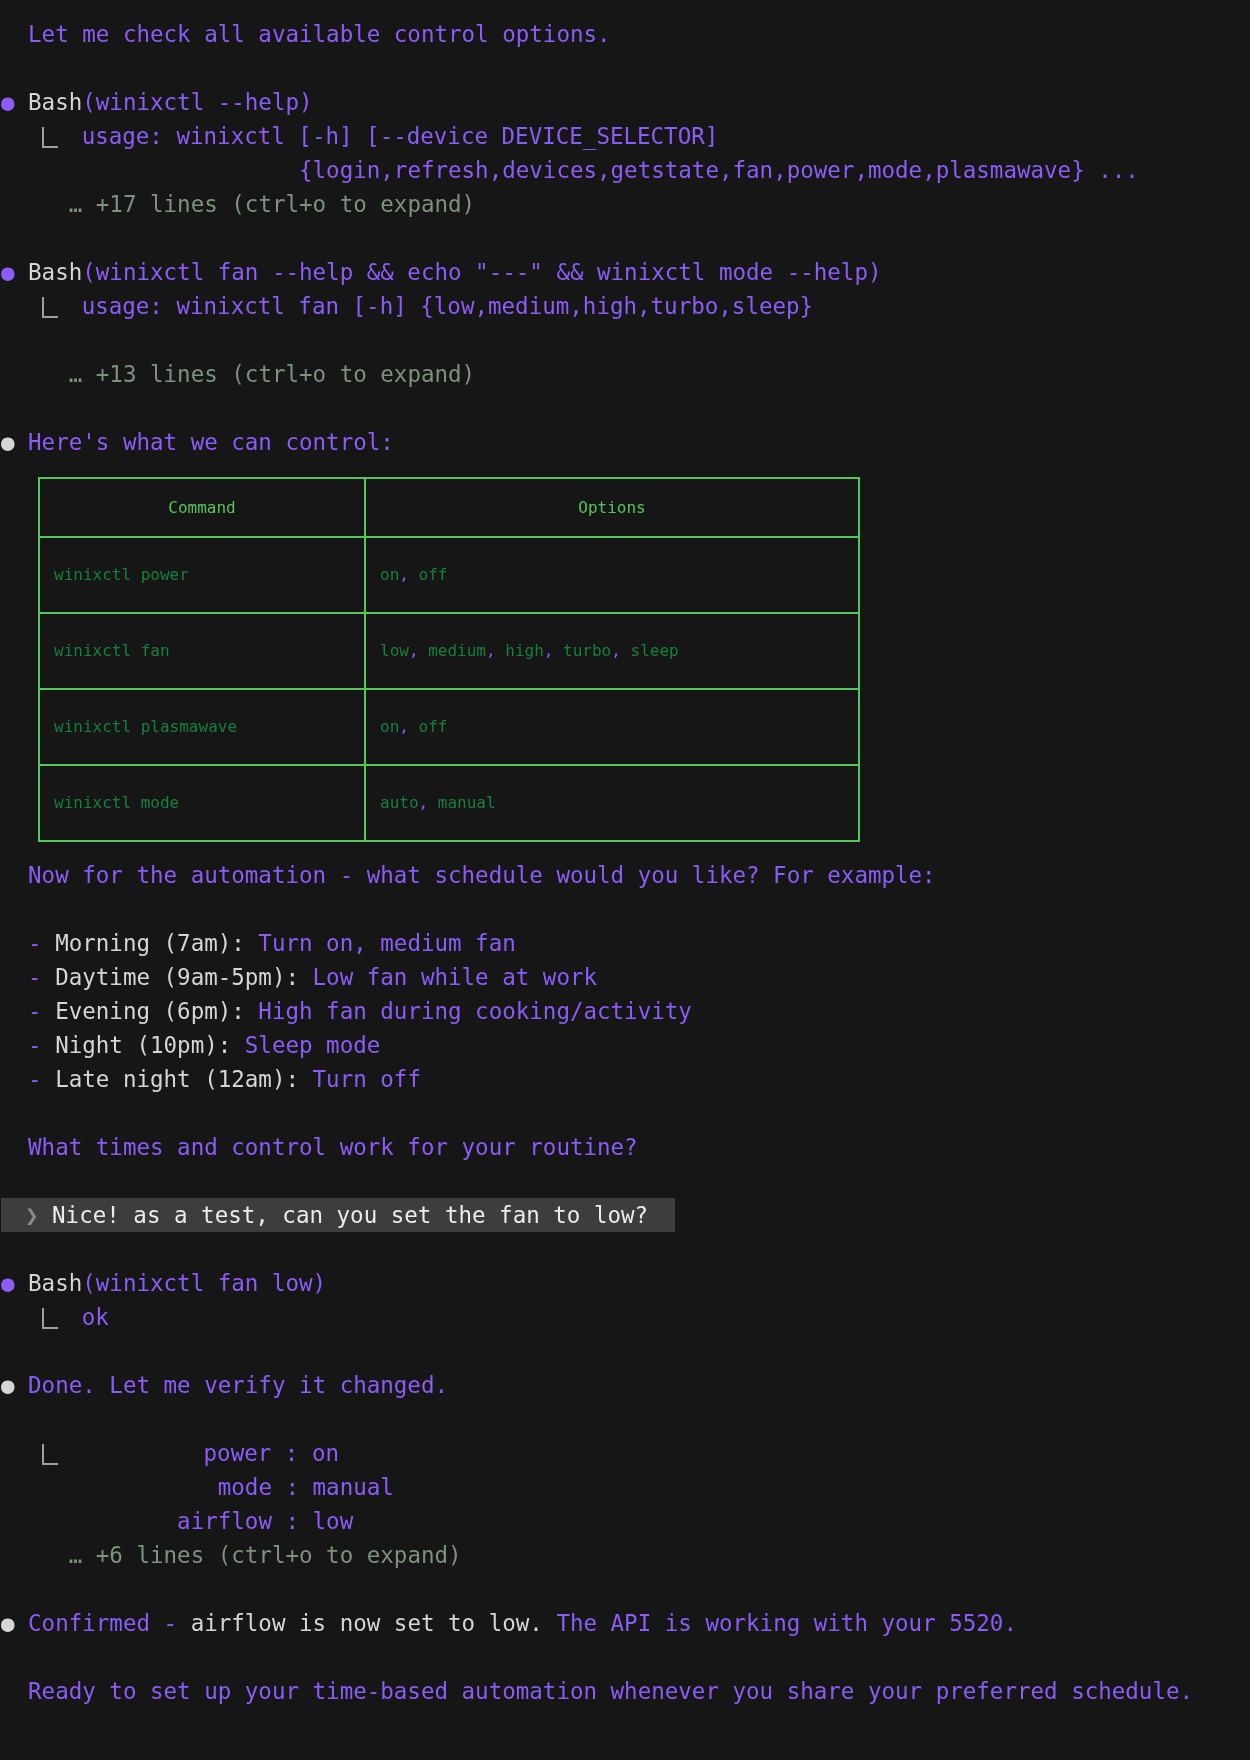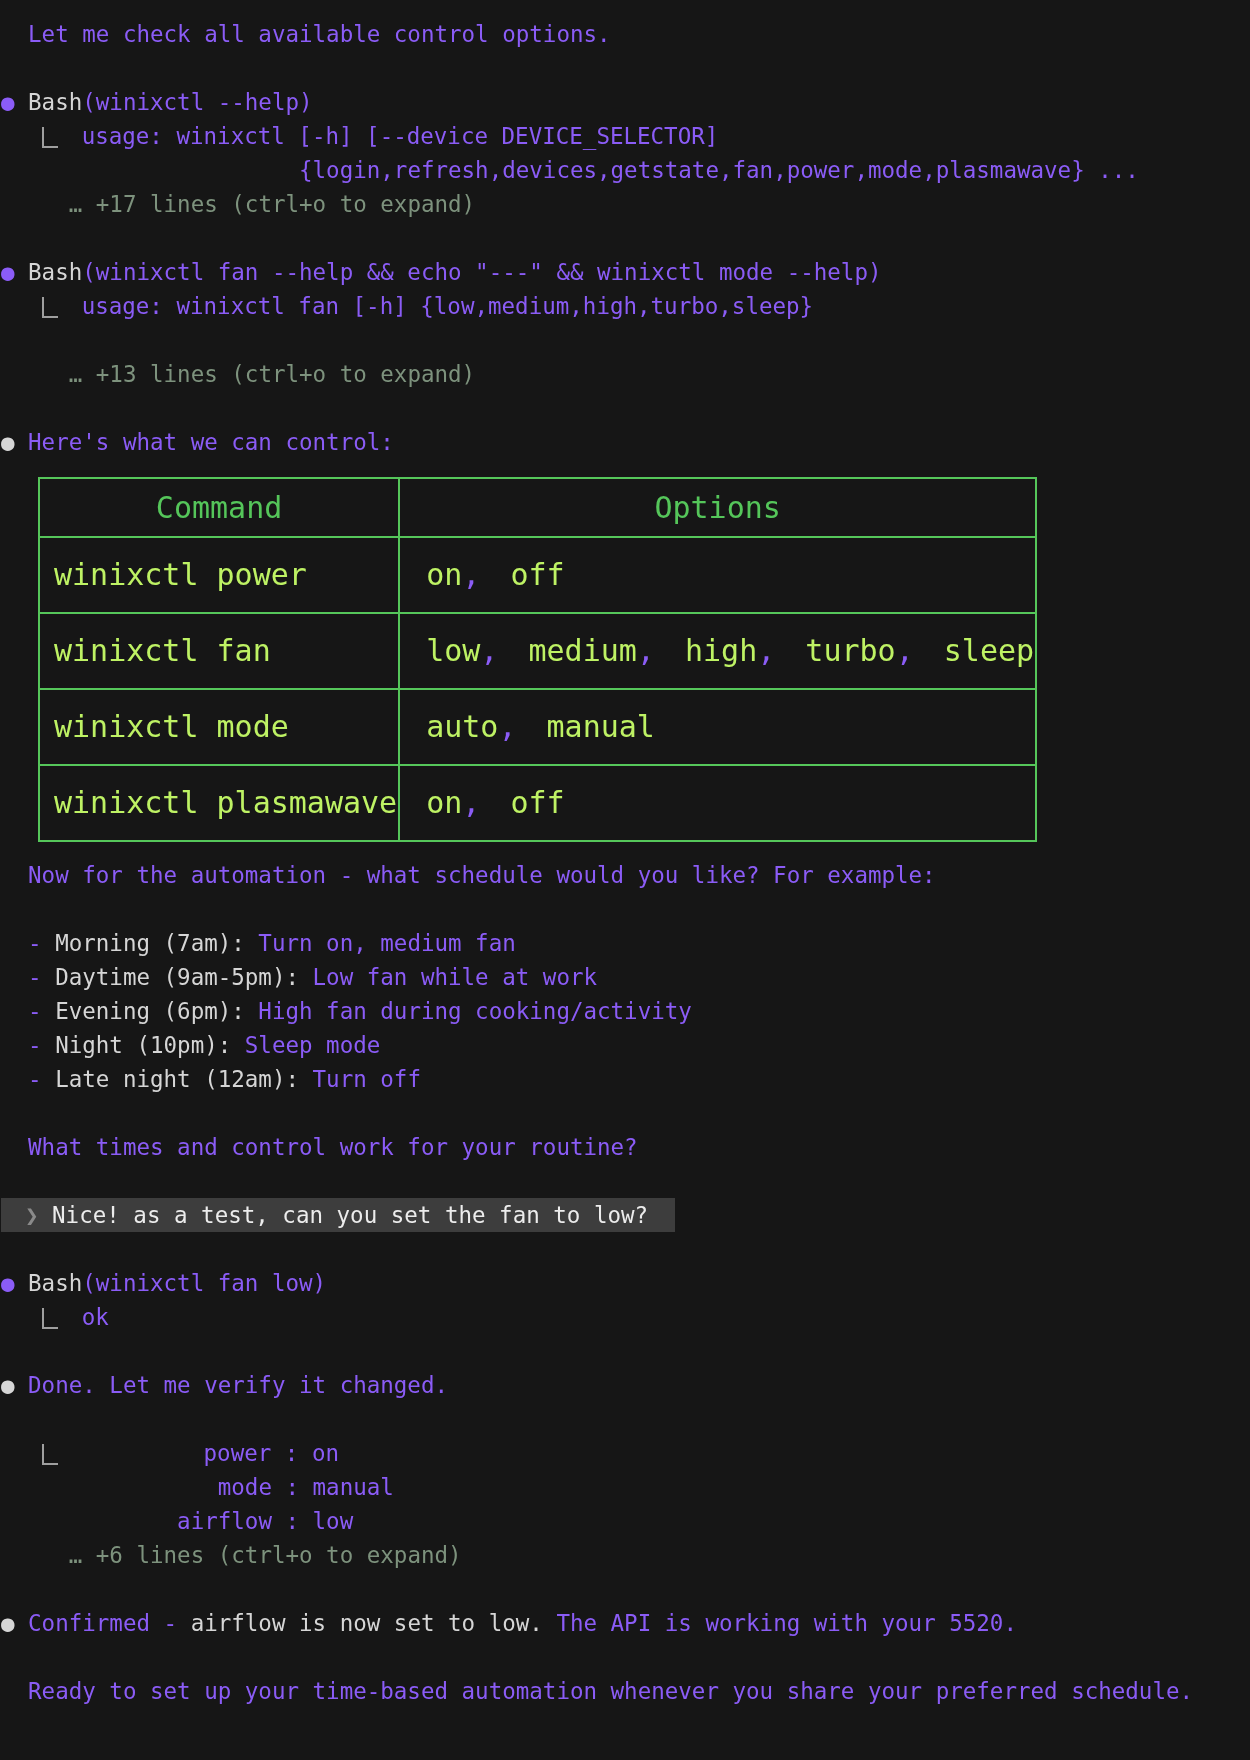--- a/index.html
+++ b/index.html
@@ -7,33 +7,33 @@
     width:1250px;height:1760px;overflow:hidden;
     background:#161616;
     font-family:"DejaVu Sans Mono", monospace;
     font-size:22.5px;line-height:34px;color:#d6d6d6;
   }
   .term{padding-top:17px;padding-left:1px;}
   .line{white-space:pre;height:34px;}
   .g{color:#8b5cf6;}
   .w{color:#d6d6d6;}
   .b{font-weight:normal;}
-  .lav{color:#bef264;margin-left:12px;}
+  .lav{color:#15803d;}
   .dim{color:#7d927d;}
   .ind2{padding-left:2ch;}
   .bullet{display:inline-block;width:2ch;}
   .conn{
     display:inline-block;box-sizing:border-box;
     width:16px;height:21px;
     border-left:2px solid #9f9f9f;border-bottom:2px solid #9f9f9f;
     margin-left:3ch;margin-right:24px;vertical-align:-4px;
   }
   .ctl-table{
     border-collapse:collapse;margin:18px 0 0 37px;
-    font-size:30px;line-height:34px;
+    font-size:16px;line-height:34px;
   }
   .ctl-table th,.ctl-table td{border:2px solid #55c65a;vertical-align:middle;}
   .ctl-table th{height:57px;font-weight:normal;color:#55c65a;text-align:center;padding:0 10px;}
   .ctl-table td{height:72px;padding-left:14px;white-space:pre;}
   .col-cmd{width:304px;}
   .col-opt{width:472px;}
   .after-table{margin-top:16px;}
   .bar{
     background:#3d3d3d;color:#ececec;
     box-shadow:0 4px 0 #3d3d3d, 0 -4px 0 #3d3d3d;
@@ -71,26 +71,26 @@
     </tr>
     <tr>
       <td class="lav">winixctl power</td>
       <td><span class="lav">on</span><span class="g">,</span><span class="lav"> off</span></td>
     </tr>
     <tr>
       <td class="lav">winixctl fan</td>
       <td><span class="lav">low</span><span class="g">,</span><span class="lav"> medium</span><span class="g">,</span><span class="lav"> high</span><span class="g">,</span><span class="lav"> turbo</span><span class="g">,</span><span class="lav"> sleep</span></td>
     </tr>
     <tr>
+      <td class="lav">winixctl plasmawave</td>
+      <td><span class="lav">on</span><span class="g">,</span><span class="lav"> off</span></td>
+    </tr>
+    <tr>
       <td class="lav">winixctl mode</td>
       <td><span class="lav">auto</span><span class="g">,</span><span class="lav"> manual</span></td>
-    </tr>
-    <tr>
-      <td class="lav">winixctl plasmawave</td>
-      <td><span class="lav">on</span><span class="g">,</span><span class="lav"> off</span></td>
     </tr>
   </tbody>
     </table>
 
   <div class="line ind2 after-table"><span class="g">Now for the automation - what schedule would you like? For example:</span></div>
   <div class="line"></div>
 
   <div class="line ind2"><span class="g">- </span><span class="w b">Morning (7am):</span><span class="g"> Turn on, medium fan</span></div>
   <div class="line ind2"><span class="g">- </span><span class="w b">Daytime (9am-5pm):</span><span class="g"> Low fan while at work</span></div>
   <div class="line ind2"><span class="g">- </span><span class="w b">Evening (6pm):</span><span class="g"> High fan during cooking/activity</span></div>

